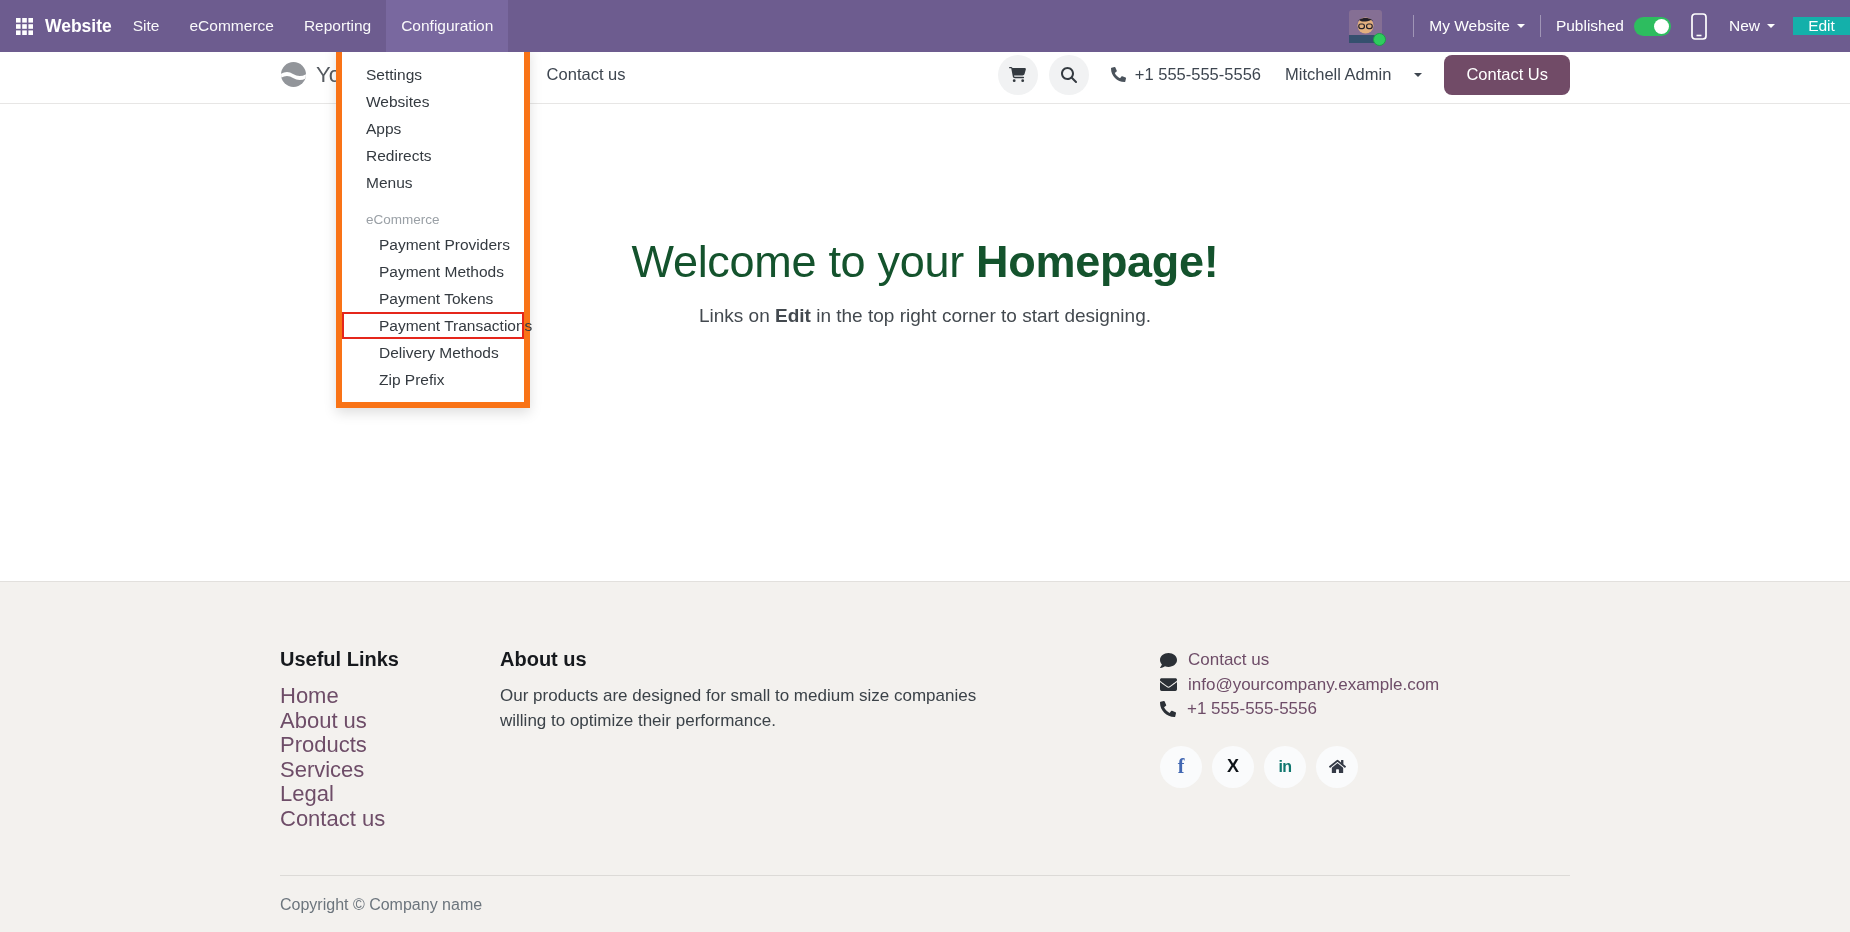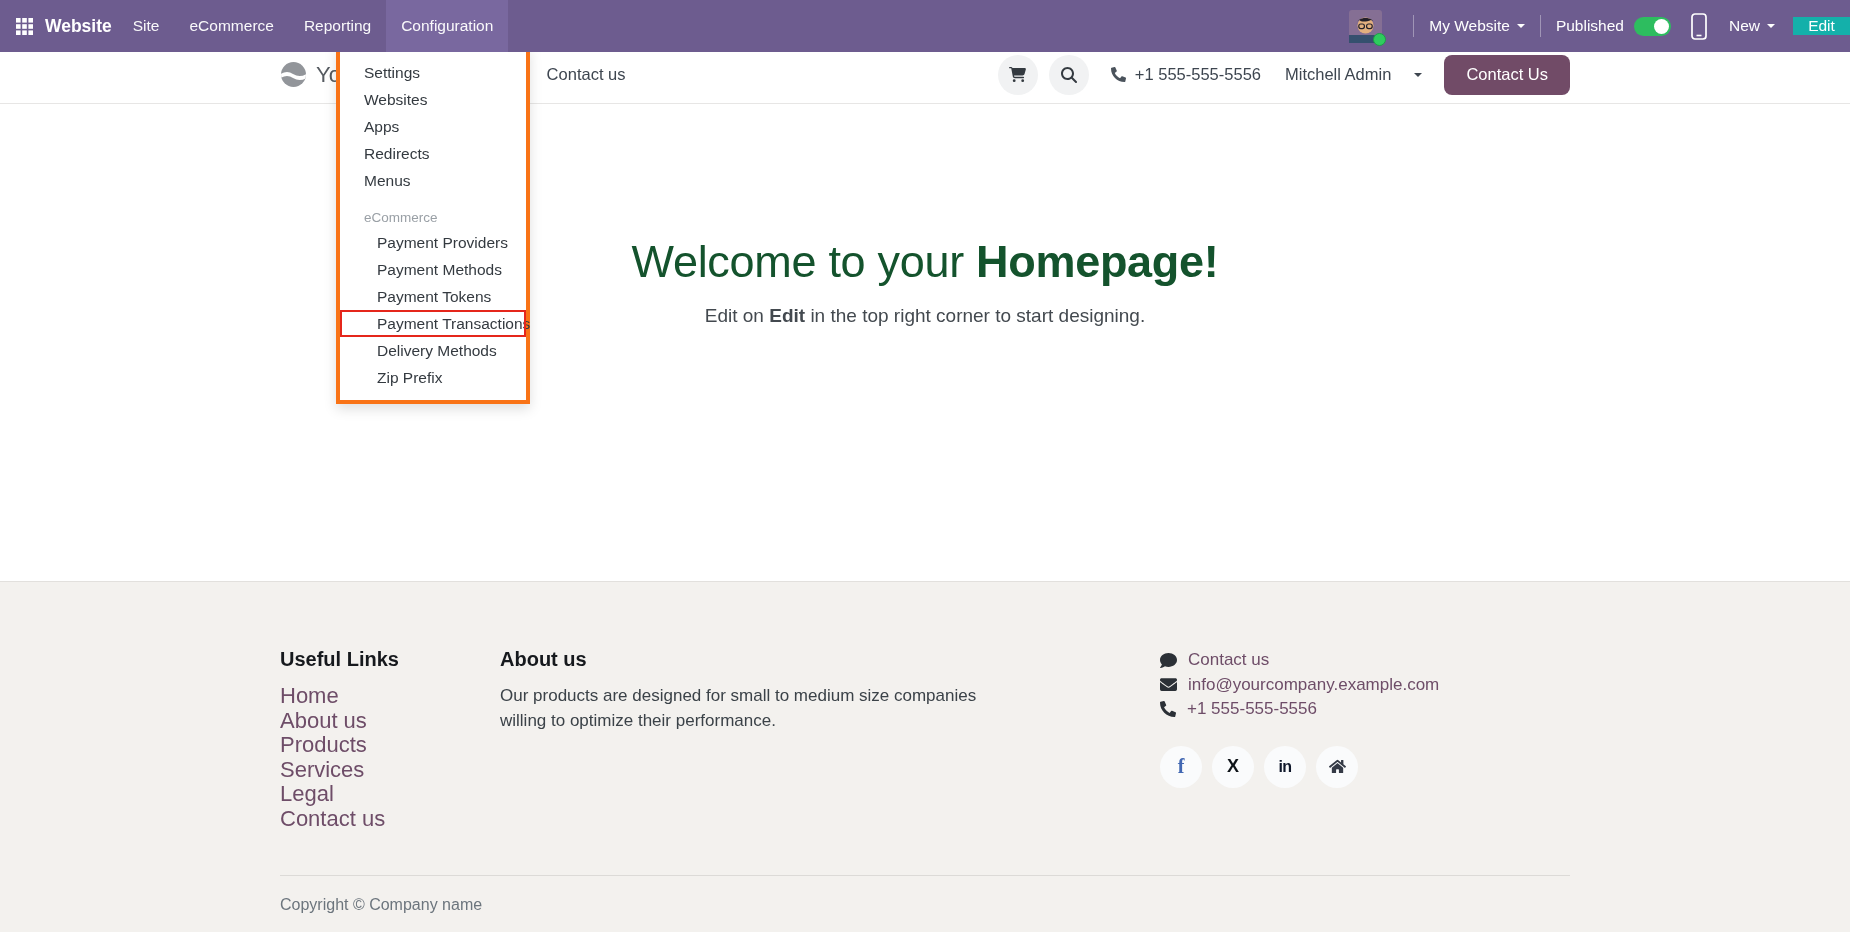--- a/index.html
+++ b/index.html
@@ -42,21 +42,21 @@
   .site-nav-link{margin-left:92px;font-size:16.5px;color:#3e4650;cursor:pointer;text-decoration:none;}
   .header-right{margin-left:auto;display:flex;align-items:center;}
   .icon-circle{width:40px;height:40px;border-radius:50%;background:#f1f2f3;display:flex;align-items:center;
     justify-content:center;cursor:pointer;margin-left:11px;}
   .header-phone{display:flex;align-items:center;gap:9px;margin-left:22px;font-size:16.5px;color:#3e4650;cursor:pointer;}
   .user-menu{display:flex;align-items:center;margin-left:24px;font-size:16.5px;color:#3e4650;cursor:pointer;gap:16px;}
   .user-menu .caret{border-top-color:#3e4650;}
   .contact-btn{margin-left:22px;background:var(--button-plum);color:#fff;font-size:16.5px;
     padding:0 22px;height:40px;border-radius:8px;border:none;display:flex;align-items:center;cursor:pointer;}
   
-  .dropdown{position:absolute;left:336px;top:46px;width:194px;background:#fff;border:4px solid #f97316;
+  .dropdown{position:absolute;left:336px;top:46px;width:194px;background:#fff;border:6px solid #f97316;
     box-shadow:0 5px 12px rgba(0,0,0,.13);z-index:40;padding:9px 0;}
   .dd-item{height:27px;line-height:27px;padding-left:24px;font-size:15.5px;color:#343a40;cursor:pointer;white-space:nowrap;}
   .dd-section{margin-top:13px;height:22px;line-height:22px;padding-left:24px;font-size:13.5px;color:#9aa0a6;}
   .dd-sub{padding-left:37px;}
   .dd-highlight{outline:2px solid var(--highlight-red);outline-offset:-2px;}
   
   .hero{position:absolute;top:104px;left:0;right:0;height:477px;background:#fff;text-align:center;}
   .hero h1{margin:132px 0 0 0;font-size:45px;font-weight:400;color:#14532d;letter-spacing:-.3px;}
   .hero h1 b{font-weight:700;}
   .hero h1 .excl{font-weight:700;}
@@ -75,21 +75,21 @@
   .col-about p{margin:0;font-size:17px;line-height:24.5px;color:#3b4248;}
   .col-about p + p{}
   .connect-row{display:flex;align-items:center;gap:11px;font-size:17px;line-height:24.5px;
     color:var(--link-plum);cursor:pointer;}
   .connect-row svg{flex:0 0 auto;}
   .social-row{display:flex;gap:10px;margin-top:24px;}
   .social-circle{width:42px;height:42px;border-radius:50%;background:#fafbfc;display:flex;align-items:center;
     justify-content:center;cursor:pointer;}
   .fb-glyph{font-size:20px;font-weight:700;color:#4267B2;font-family:"Liberation Serif",serif;}
   .x-glyph{font-size:18px;font-weight:800;color:#0f1419;}
-  .in-glyph{font-size:16px;font-weight:800;color:#0f172a;letter-spacing:-.5px;}
+  .in-glyph{font-size:16px;font-weight:800;color:#0f766e;letter-spacing:-.5px;}
   .footer-divider{position:absolute;left:0;right:0;top:293px;height:1px;background:#dcdad7;}
   .copyright{position:absolute;left:0;top:314px;font-size:16px;color:#6c757d;}
 </style>
 </head>
 <body>
 
 <div class="navbar">
   <div class="nav-left">
     <div class="apps-btn">
       <svg width="17" height="17" viewBox="0 0 17 17">
@@ -201,21 +201,21 @@
   <div class="dd-item dd-sub">Payment Providers</div>
   <div class="dd-item dd-sub">Payment Methods</div>
   <div class="dd-item dd-sub">Payment Tokens</div>
   <div class="dd-item dd-sub dd-highlight">Payment Transactions</div>
   <div class="dd-item dd-sub">Delivery Methods</div>
   <div class="dd-item dd-sub">Zip Prefix</div>
 </div>
 
 <div class="hero">
   <h1><span>Welcome to your </span><b>Homepage</b><span class="excl">!</span></h1>
-  <div class="sub"><span>Edit on </span><b>Edit</b><span> in the top right corner to start designing.</span></div>
+  <div class="sub"><span>Links on </span><b>Edit</b><span> in the top right corner to start designing.</span></div>
 </div>
 
 <div class="footer">
   <div class="footer-inner">
     <div class="fcol col-links">
       <h5>Useful Links</h5>
       <a class="flink">Home</a>
       <a class="flink">About us</a>
       <a class="flink">Products</a>
       <a class="flink">Services</a>

